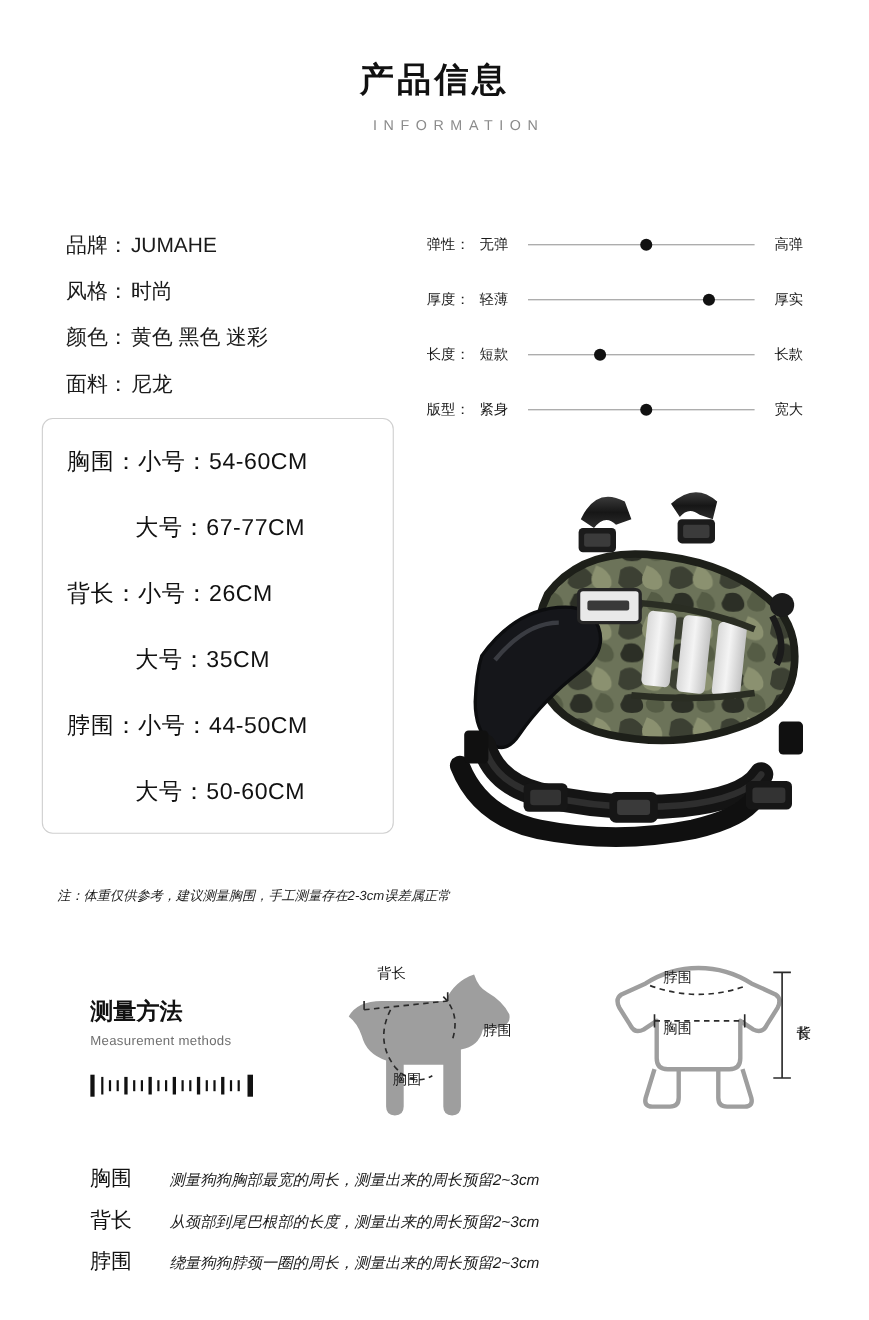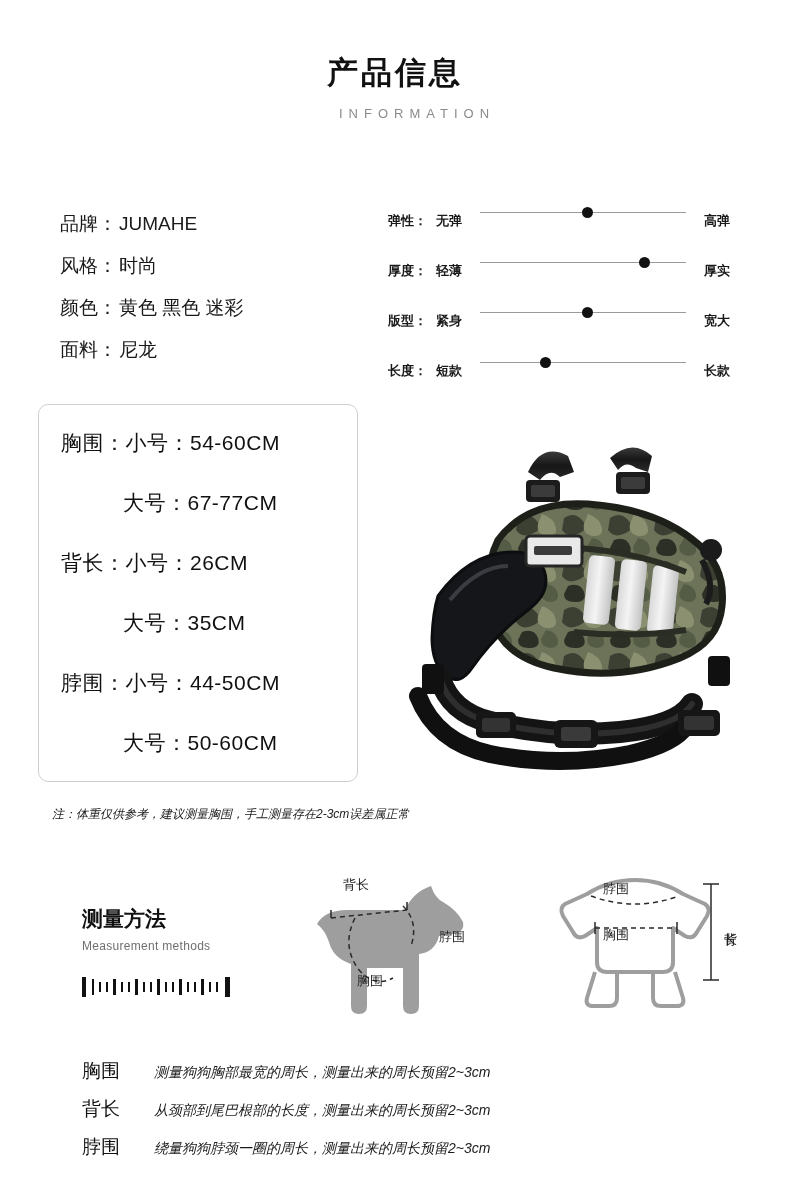--- a/index.html
+++ b/index.html
@@ -58,26 +58,26 @@
 
   
   .sliders {
     position: absolute;
     top: 212px;
     left: 388px;
     width: 342px;
   }
   .slider-row {
     display: flex;
+    align-items: center;
     height: 20px;
     margin-bottom: 30px;
     font-size: 13px;
     color: #1a1a1a;
     white-space: nowrap;
-    font-weight: bold;
   }
   .slider-row .lab {
     width: 48px;
     text-align: left;
   }
   .slider-row .left-tag {
     width: 36px;
     text-align: left;
   }
   .track {
@@ -98,21 +98,21 @@
     background: #111;
   }
   .slider-row .right-tag {
     width: 36px;
     text-align: right;
   }
 
   
   .size-box {
     position: absolute;
-    top: 404px;
+    top: 380px;
     left: 38px;
     width: 320px;
     height: 378px;
     border: 1px solid #cfcfcf;
     border-radius: 10px;
   }
   .size-box .line {
     position: absolute;
     left: 22px;
     font-size: 21px;
@@ -254,35 +254,35 @@
     <div class="slider-row">
       <span class="lab">厚度：</span>
       <span class="left-tag">轻薄</span>
       <span class="track">
         <span class="knob" style="left:80%"></span>
       </span>
       <span class="right-tag">厚实</span>
     </div>
 
     <div class="slider-row">
+      <span class="lab">长度：</span>
+      <span class="left-tag">短款</span>
+      <span class="track">
+        <span class="knob" style="left:32%"></span>
+      </span>
+      <span class="right-tag">长款</span>
+    </div>
+
+    <div class="slider-row">
       <span class="lab">版型：</span>
       <span class="left-tag">紧身</span>
       <span class="track">
         <span class="knob" style="left:52%"></span>
       </span>
       <span class="right-tag">宽大</span>
-    </div>
-
-    <div class="slider-row">
-      <span class="lab">长度：</span>
-      <span class="left-tag">短款</span>
-      <span class="track">
-        <span class="knob" style="left:32%"></span>
-      </span>
-      <span class="right-tag">长款</span>
     </div>
 
   </div>
 
   <div class="size-box">
     <div class="line" style="top:24px">
       <span>胸围：</span><span>小号：</span><span>54-60CM</span>
     </div>
     <div class="line indent" style="top:84px">
       <span>大号：</span><span>67-77CM</span>

